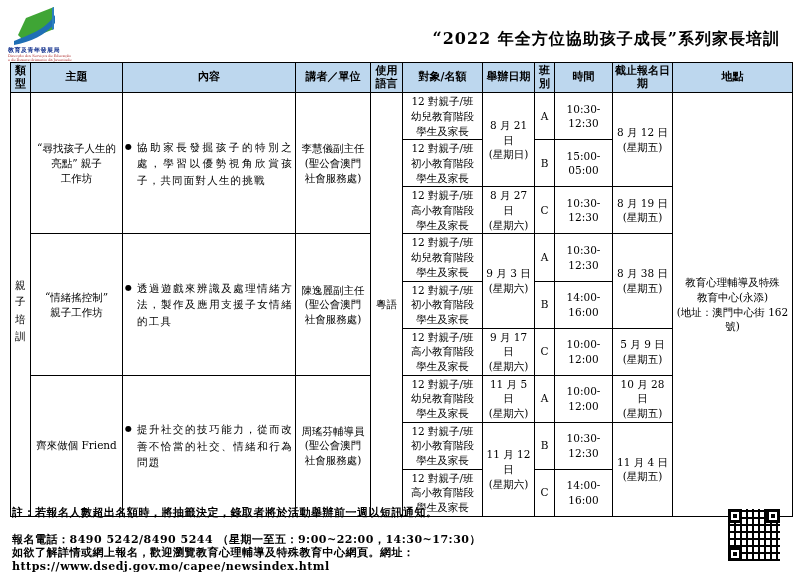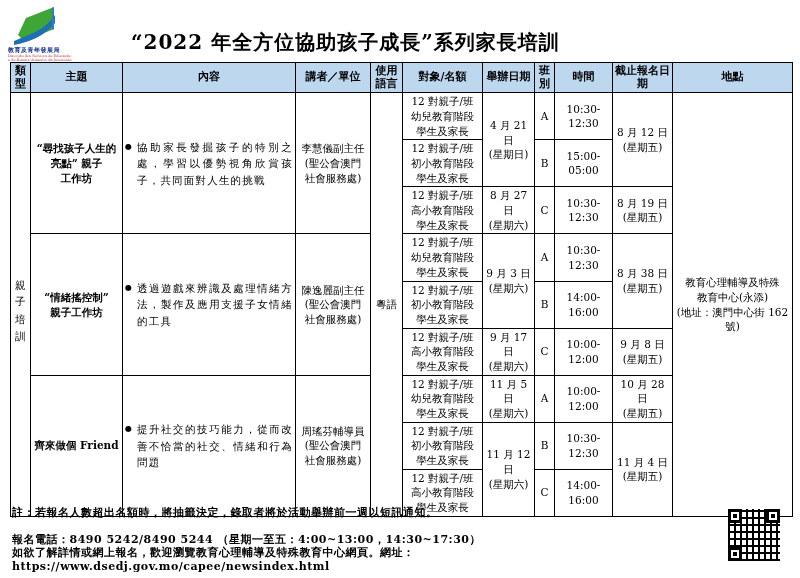--- a/index.html
+++ b/index.html
@@ -12,33 +12,33 @@
 
   
   .logo { position:absolute; left:8px; top:5px; width:70px; height:60px; }
   .logo svg { display:block; }
   .logo-org { font-size:6px; font-weight:bold; color:#15338f; letter-spacing:.5px; line-height:1.1; white-space:nowrap; }
   .logo-sub { font-size:3.5px; color:#b03030; line-height:1.2; width:66px; overflow:hidden; }
 
   
   .title {
     position:absolute; left:131px; right:20px; top:29px;
-    text-align:left; font-size:20px; font-weight:bold; letter-spacing:1px;
+    text-align:right; font-size:16px; font-weight:bold; letter-spacing:1px;
   }
 
   
   table.main { position:absolute; left:10px; top:62px; width:782px; border-collapse:collapse; table-layout:fixed; }
   .main th, .main td {
     border:1px solid #000; padding:1px 2px; text-align:center; vertical-align:middle;
     font-size:10.5px; line-height:1.4; overflow:hidden;
   }
   .main thead th { background:#BDD7EE; font-weight:bold; font-size:11px; height:24px; line-height:1.15; padding:2px 1px; }
   .main tbody tr { height:45px; }
   .pre { white-space:pre-line;margin-left:16px; }
-  .topic-cell { font-weight:bold; font-size:10.5px; }
+  .topic-cell { font-weight:normal; font-size:10.5px; }
   .content-cell { text-align:left; padding:2px 4px 2px 3px; }
   .bullet-row { display:flex; gap:5px; align-items:flex-start; }
   .bullet-row::before { content:"●"; font-size:8px; line-height:1; margin-top:4px; }
   .content-text { text-align:justify; letter-spacing:1.2px; line-height:1.55; }
   .vertical-text { writing-mode:vertical-rl; text-orientation:upright; letter-spacing:17px; margin:0 auto; }
 
   
   .footer { position:absolute; left:12px; top:506px; right:90px; font-size:11px; font-weight:bold; line-height:13.5px; letter-spacing:.5px; }
   .footer .gap { height:13px; }
   .footer a { color:#000; text-decoration:none; font-family:"DejaVu Serif","Liberation Serif",serif; }
@@ -114,21 +114,21 @@
               <span class="content-text">協助家長發掘孩子的特別之處，學習以優勢視角欣賞孩子，共同面對人生的挑戰</span>
             </div>
           </td>
         <td rowspan="3" class="pre">李慧儀副主任
 (聖公會澳門
 社會服務處)</td>
         <td rowspan="9">粵語</td>
         <td class="pre">12 對親子/班
 幼兒教育階段
 學生及家長</td>
-        <td rowspan="2" class="pre">4 月 21 日
+        <td rowspan="2" class="pre">8 月 21 日
 (星期日)</td>
         <td>A</td>
         <td>10:30-12:30</td>
         <td rowspan="2" class="pre">8 月 12 日
 (星期五)</td>
         <td rowspan="9" class="pre">教育心理輔導及特殊
 教育中心(永添)
 (地址：澳門中心街 162 號)</td>
       </tr>
 
@@ -183,21 +183,21 @@
       </tr>
 
       <tr>
         <td class="pre">12 對親子/班
 高小教育階段
 學生及家長</td>
         <td class="pre">9 月 17 日
 (星期六)</td>
         <td>C</td>
         <td>10:00-12:00</td>
-        <td class="pre">9 月 8 日
+        <td class="pre">5 月 9 日
 (星期五)</td>
       </tr>
 
       <tr>
         <td rowspan="3" class="topic-cell pre">齊來做個 Friend</td>
         <td rowspan="3" class="content-cell">
             <div class="bullet-row">
               <span class="content-text">提升社交的技巧能力，從而改善不恰當的社交、情緒和行為問題</span>
             </div>
           </td>
@@ -233,21 +233,21 @@
 學生及家長</td>
         <td>C</td>
         <td>14:00-16:00</td>
       </tr>
     </tbody>
   </table>
 
   <div class="footer">
     <div>註：若報名人數超出名額時，將抽籤決定，錄取者將於活動舉辦前一週以短訊通知。</div>
     <div class="gap"></div>
-    <div>報名電話：8490 5242/8490 5244 （星期一至五：4:00~13:00，14:30~17:30）</div>
+    <div>報名電話：8490 5242/8490 5244 （星期一至五：9:00~22:00，14:30~17:30）</div>
     <div><span>如欲了解詳情或網上報名，歡迎瀏覽教育心理輔導及特殊教育中心網頁。網址：</span><a>https://www.dsedj.gov.mo/capee/newsindex.html</a></div>
   </div>
 
   <div class="qr">
     <span class="finder tl"></span>
     <span class="finder tr"></span>
     <span class="finder bl"></span>
   </div>
 
 </div>

